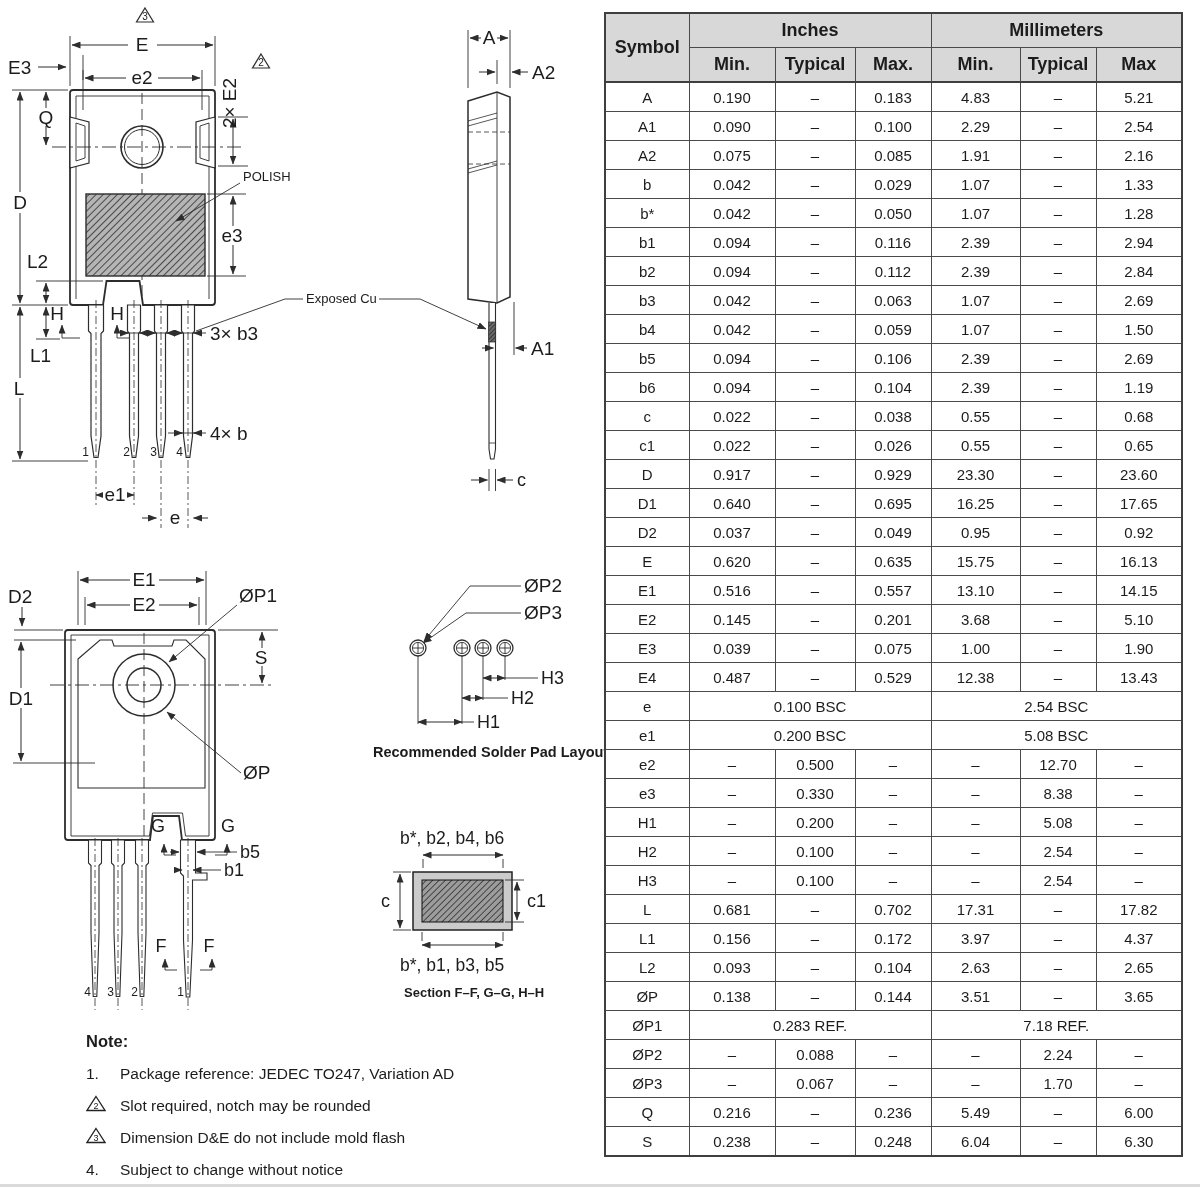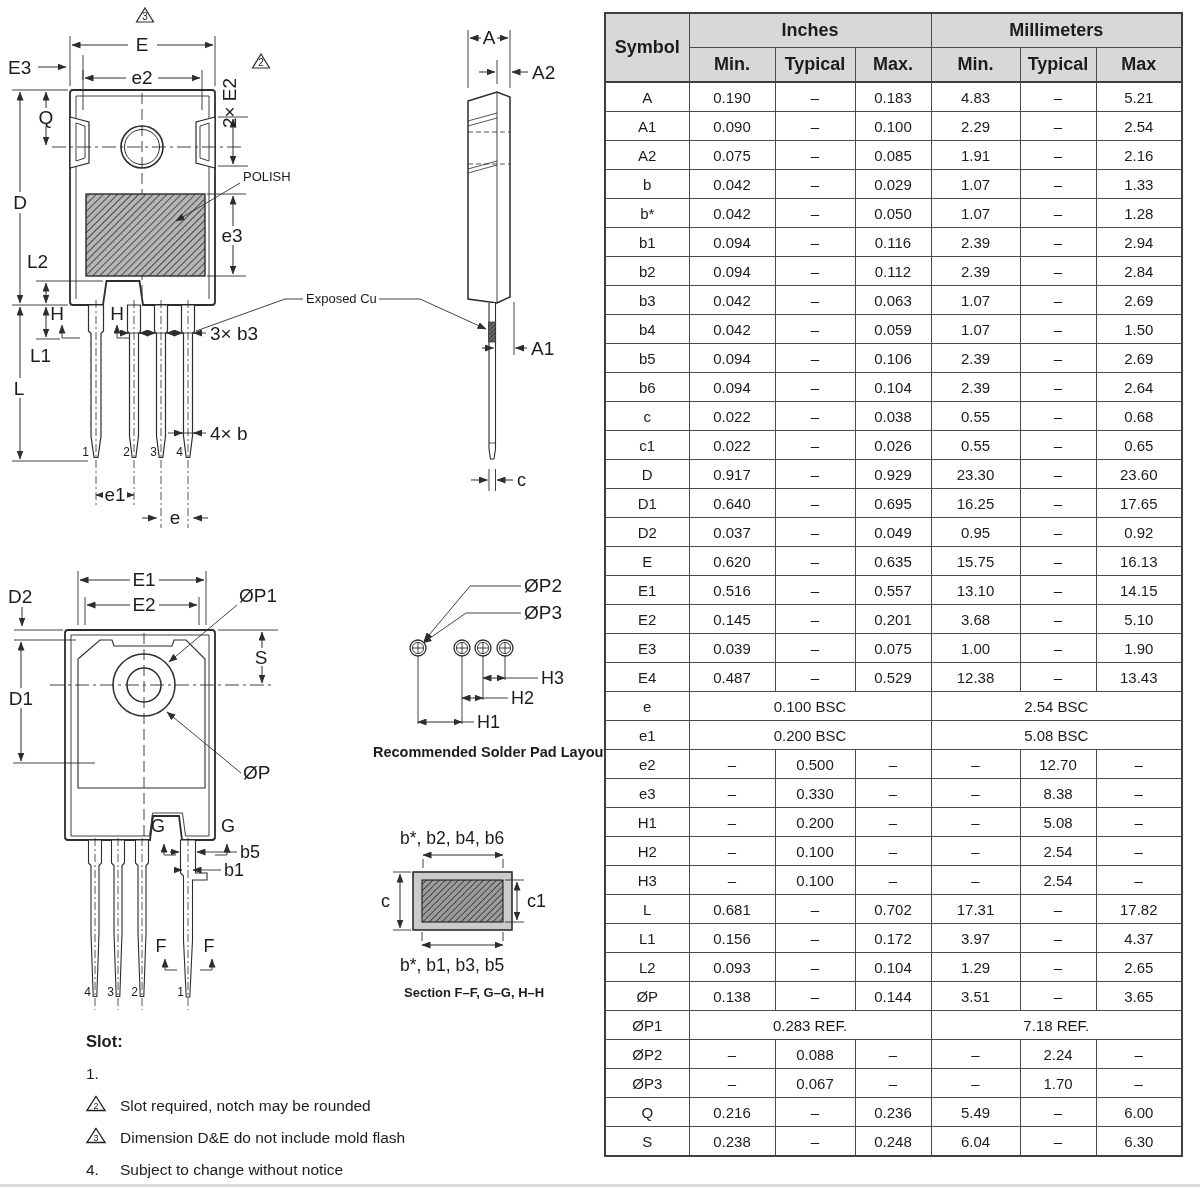--- a/index.html
+++ b/index.html
@@ -360,23 +360,24 @@
     <text class="cap" x="373" y="202">Recommended Solder Pad Layout</text>
 
     <text class="seclabel" x="400" y="289">b*, b2, b4, b6</text>
     <text class="dm" x="390" y="352" text-anchor="end">c</text>
     <text class="dm" x="527" y="352">c1</text>
     <text class="seclabel" x="400" y="416">b*, b1, b3, b5</text>
     <text class="cap2" x="404" y="442">Section F–F, G–G, H–H</text>
   </svg>
 
   <div class="notes">
-    <div class="notes-title">Slot:</div>
+    <div class="notes-title">Note:</div>
     <div class="note-row">
       <span class="note-marker">1.</span>
+      <span>Package reference: JEDEC TO247, Variation AD</span>
     </div>
     <div class="note-row">
       <span class="note-marker">
         <svg width="20" height="17" viewBox="0 0 20 17">
             <polygon points="10,1.5 19,15.5 1,15.5" fill="none" stroke="#222" stroke-width="1.3"></polygon>
             <text x="10" y="13.5" text-anchor="middle" font-size="9" fill="#222">2</text>
           </svg>
       </span>
       <span>Slot required, notch may be rounded</span>
     </div>
@@ -512,21 +513,21 @@
             <td>–</td>
             <td>2.69</td>
           </tr>
           <tr>
             <td>b6</td>
             <td>0.094</td>
             <td>–</td>
             <td>0.104</td>
             <td>2.39</td>
             <td>–</td>
-            <td>2.64</td>
+            <td>1.19</td>
           </tr>
           <tr>
             <td>c</td>
             <td>0.022</td>
             <td>–</td>
             <td>0.038</td>
             <td>0.55</td>
             <td>–</td>
             <td>0.68</td>
           </tr>
@@ -682,21 +683,21 @@
             <td>0.172</td>
             <td>3.97</td>
             <td>–</td>
             <td>4.37</td>
           </tr>
           <tr>
             <td>L2</td>
             <td>0.093</td>
             <td>–</td>
             <td>0.104</td>
-            <td>1.29</td>
+            <td>2.63</td>
             <td>–</td>
             <td>2.65</td>
           </tr>
           <tr>
             <td>ØP</td>
             <td>0.138</td>
             <td>–</td>
             <td>0.144</td>
             <td>3.51</td>
             <td>–</td>

